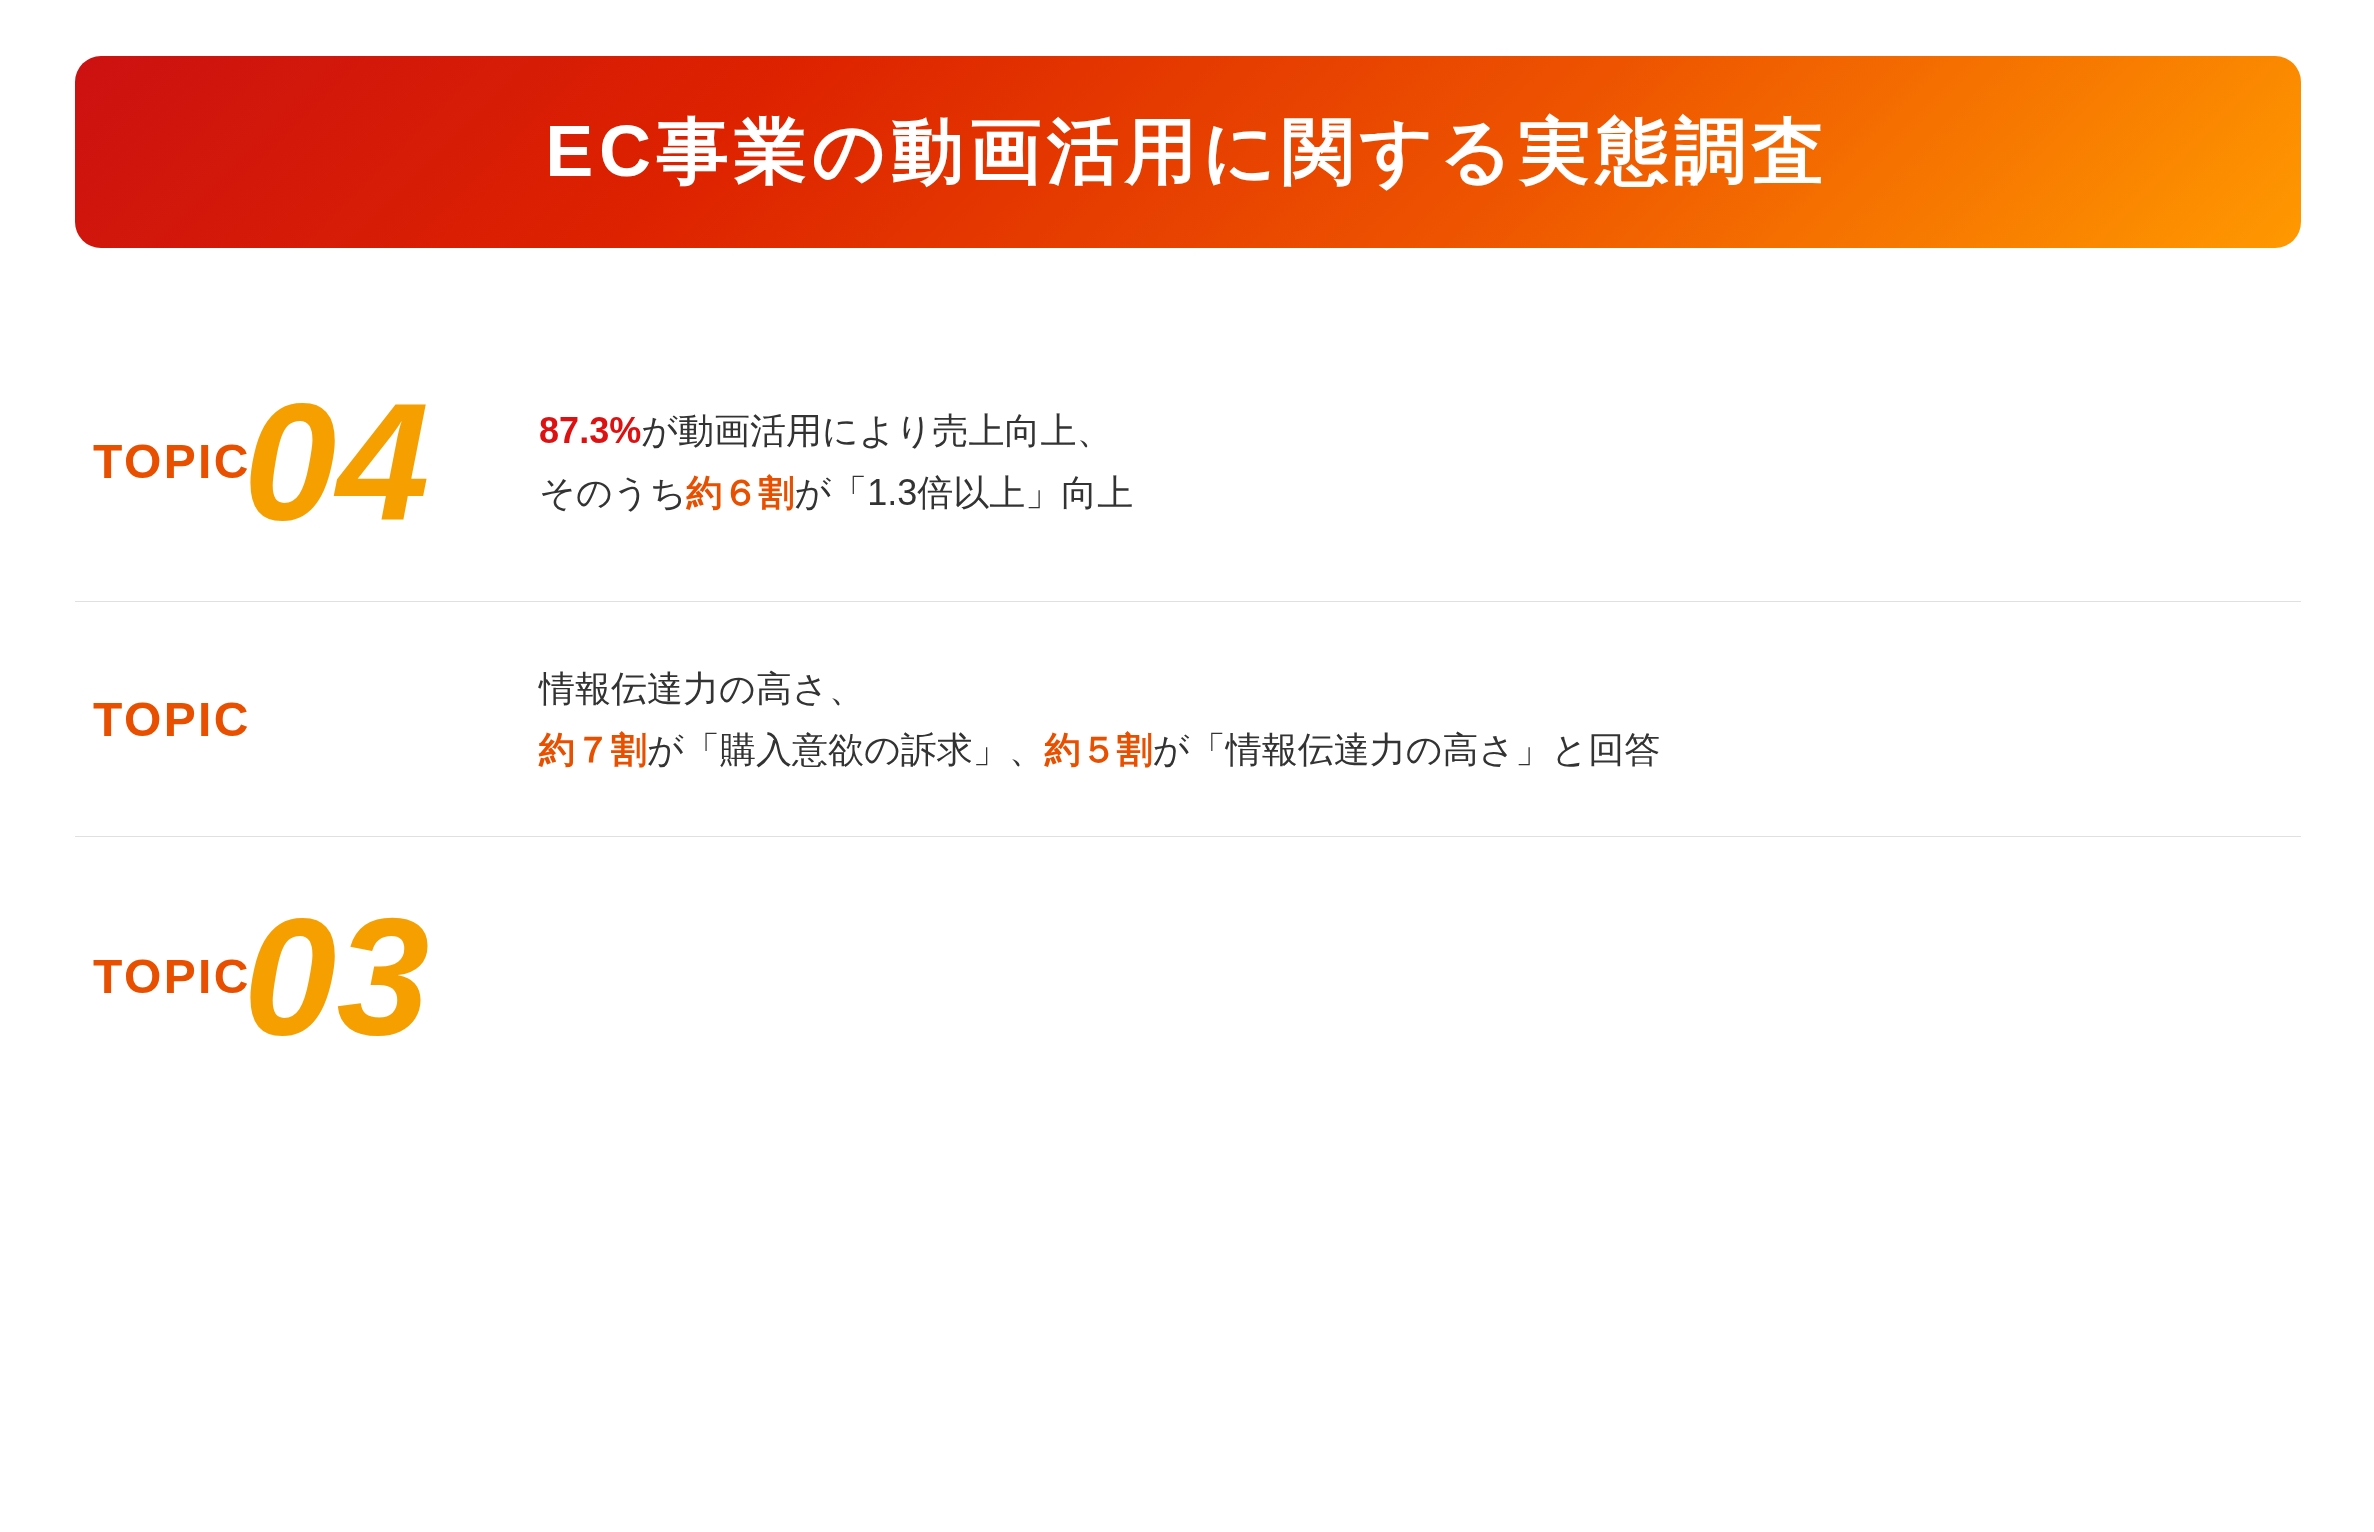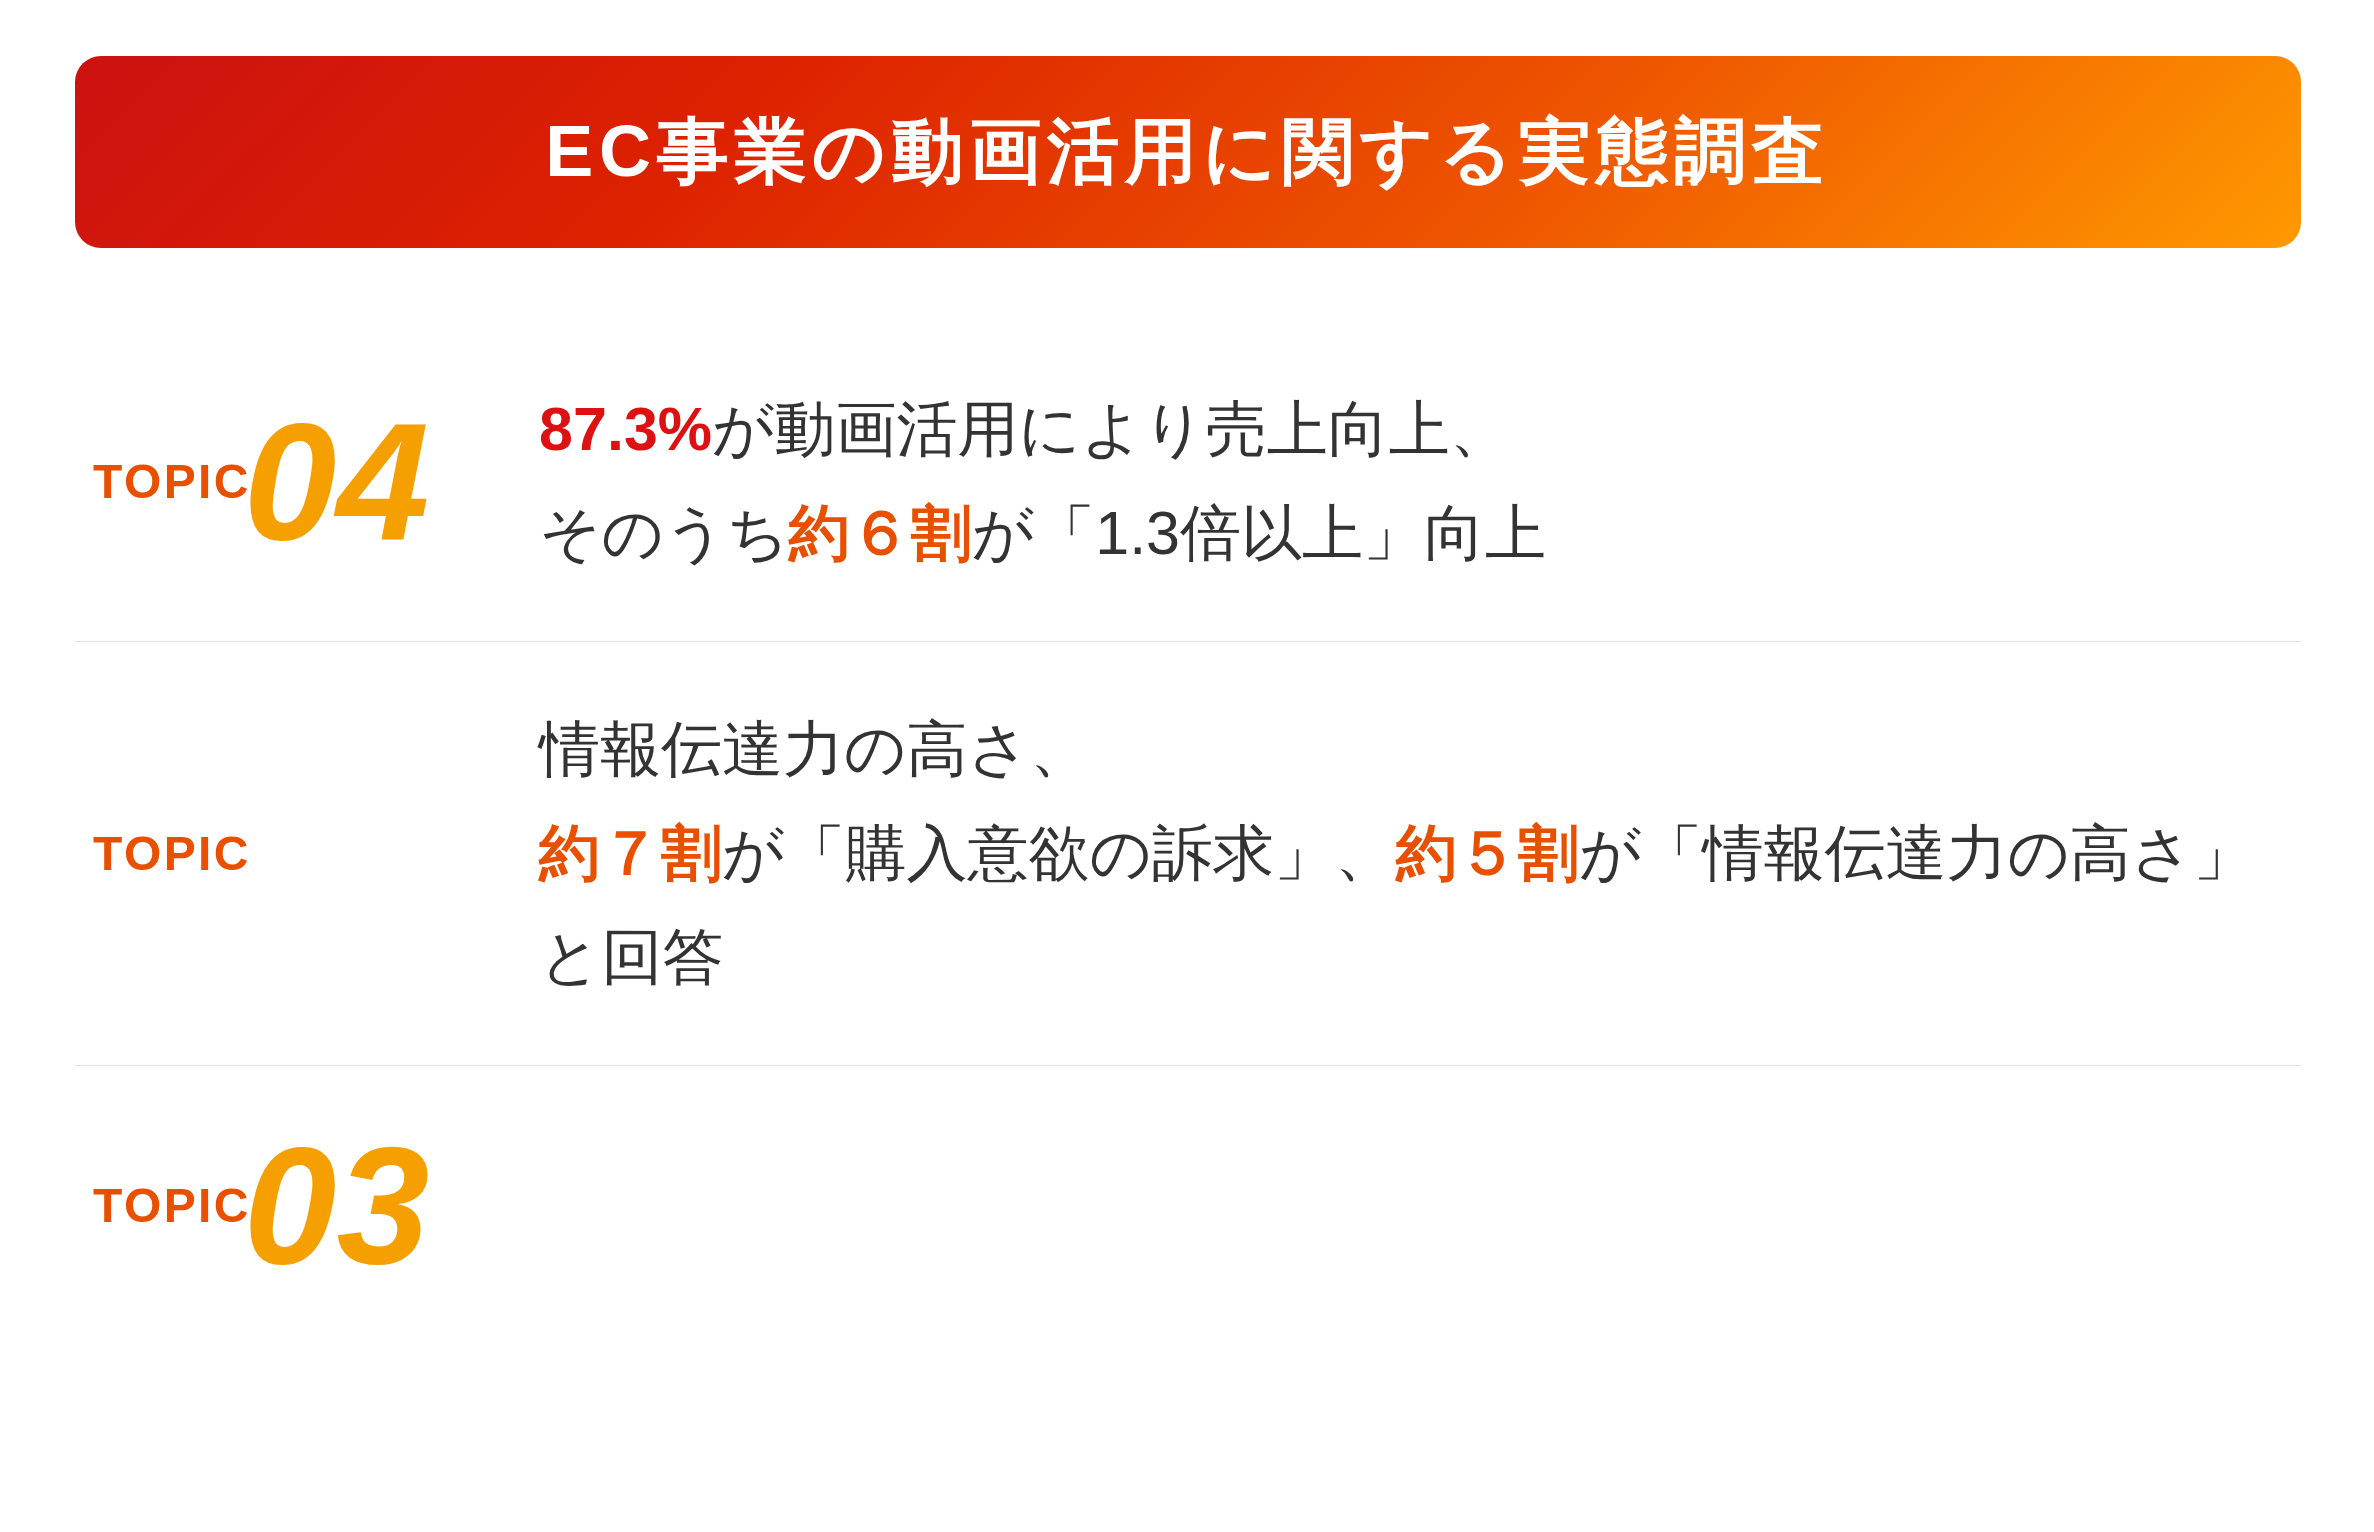--- a/index.html
+++ b/index.html
@@ -73,21 +73,21 @@
       font-size: 167px;
       font-weight: 900;
       color: #f5a000;
       line-height: 1;
       margin-left: -7.4px;
       font-style: italic;
     }
 
     .topic-content {
       flex: 1;
-      font-size: 61px;
+      font-size: 36px;
       line-height: 1.7;
       color: #333333;
     }
 
     .highlight-red {
       color: #dd1111;
       font-weight: 700;
     }
 
     .highlight-bold {

